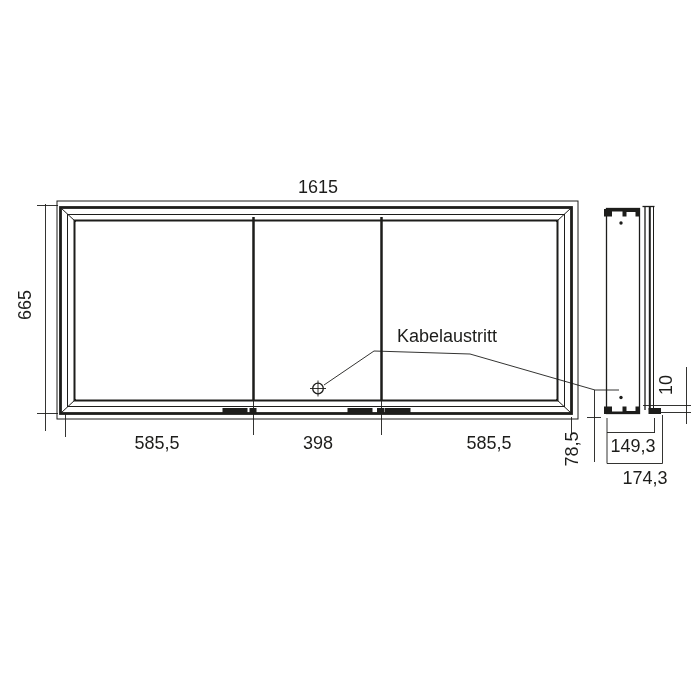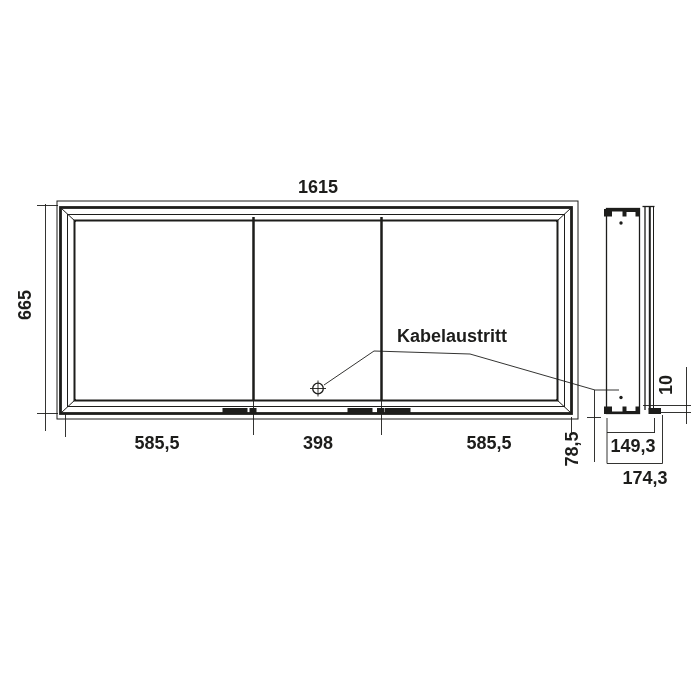--- a/index.html
+++ b/index.html
@@ -5,21 +5,20 @@
   :root{
     --line:#1d1d1b;
     --bg:#ffffff;
   }
   html,body{margin:0;padding:0;background:#fff;}
   .canvas{
     position:relative;
     width:700px;height:700px;
     background:var(--bg);
     font-family:"Liberation Sans", sans-serif;
-    font-weight:bold;
   }
   svg{display:block;}
   svg text{
     font-family:"Liberation Sans", sans-serif;
     font-size:18px;
     fill:var(--line);
   }
   svg .ann{font-size:18px;}
   .ln{stroke:var(--line);fill:none;}
   .thin{stroke-width:1;}

